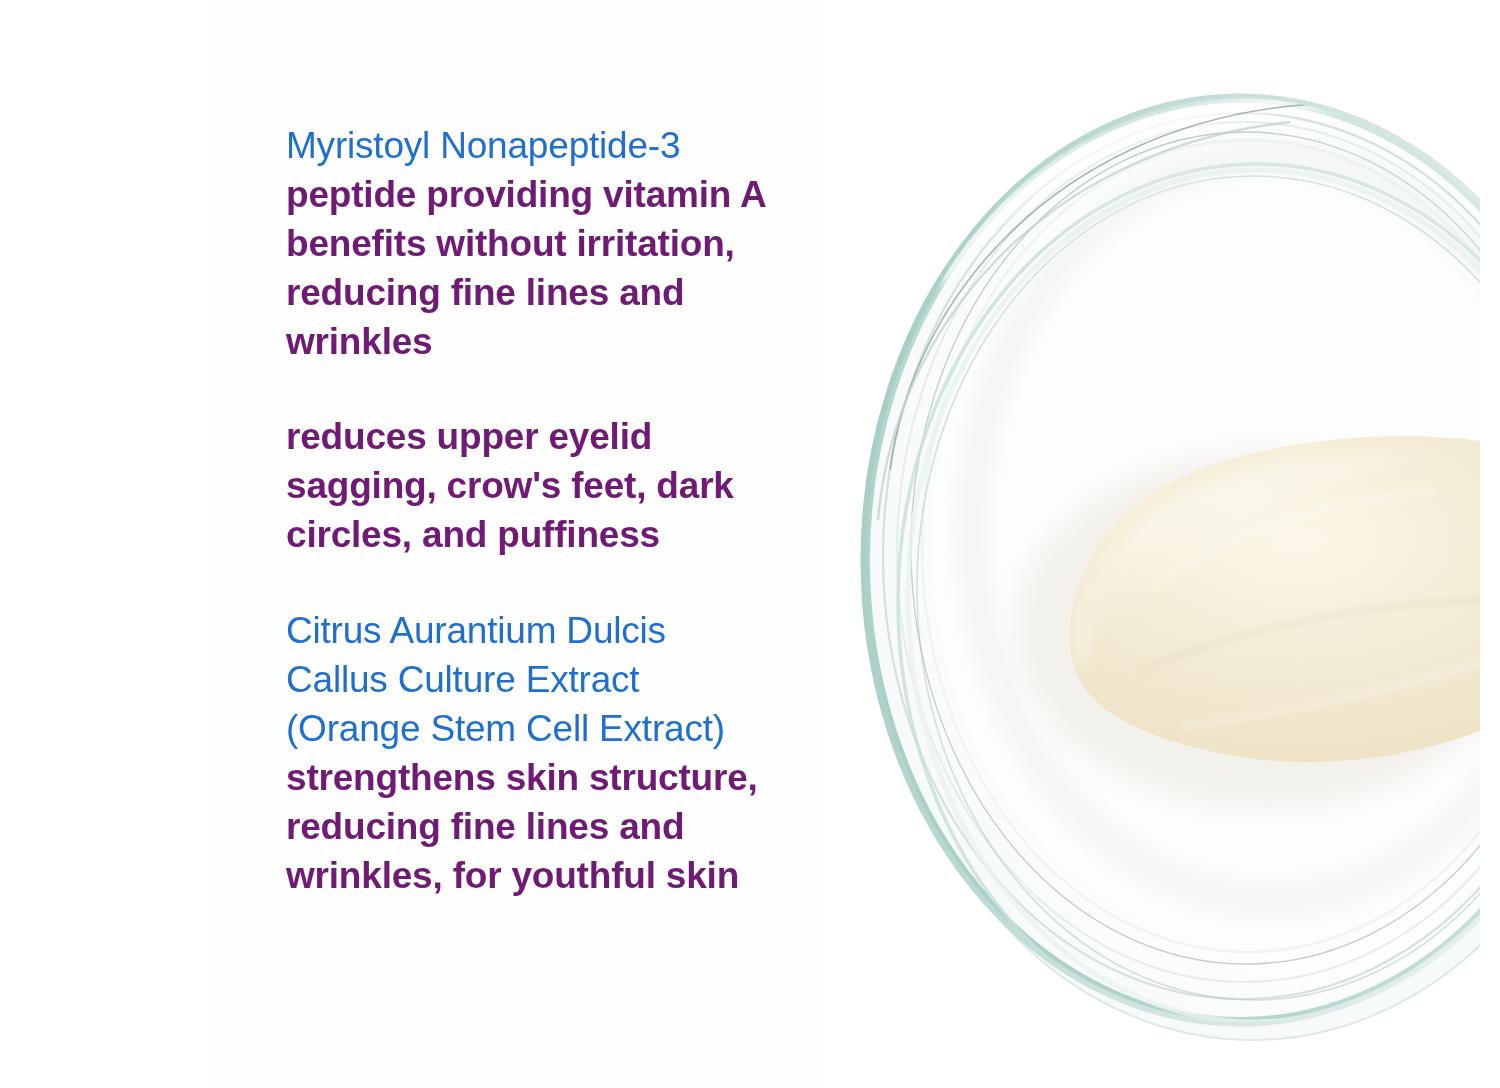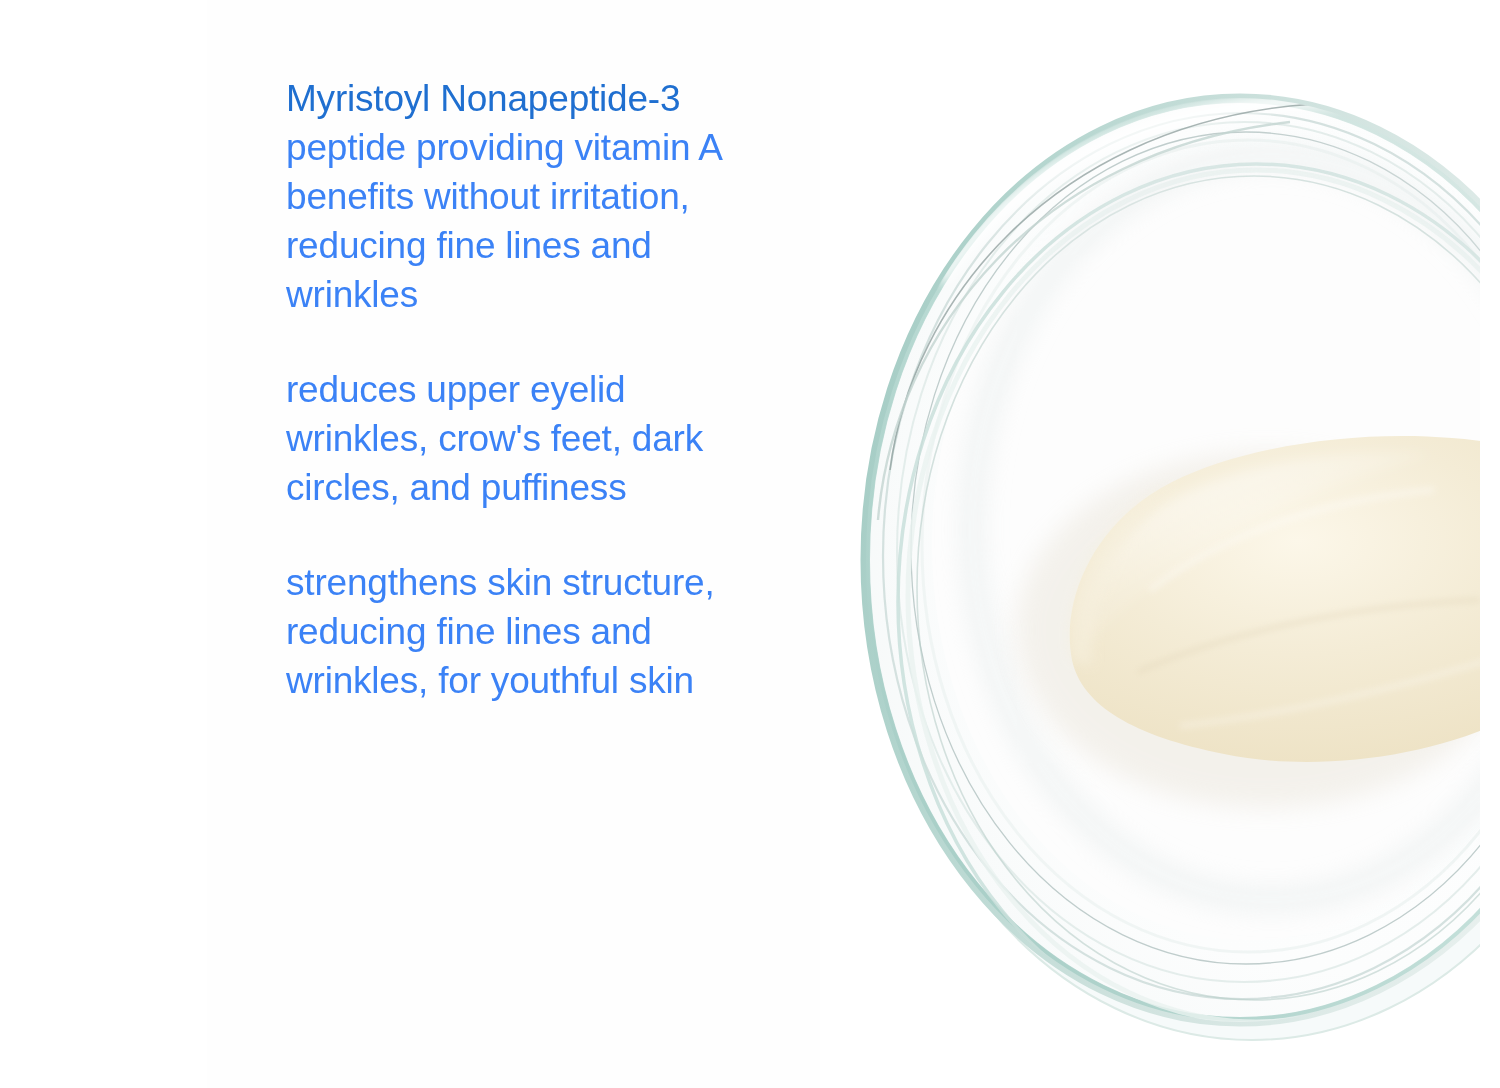--- a/index.html
+++ b/index.html
@@ -43,27 +43,28 @@
   .ingredient-block:last-child { margin-bottom: 0; }
 
   .ingredient-name {
     display: block;
     color: #1f6fd0;
     font-size: 37px;
     line-height: 49px;
     font-weight: 400;
     letter-spacing: -0.2px;
     white-space: pre-line;
+    margin-top: 47px;
   }
   .ingredient-desc {
     display: block;
-    color: #3b82f6;
+    color: #701a75;
     font-size: 37px;
     line-height: 49px;
-    font-weight: 400;
+    font-weight: 700;
     letter-spacing: -0.2px;
     white-space: pre-line;
   }
 
   
   #photo {
     position: absolute;
     left: 820px;
     top: 0;
     width: 680px;
@@ -86,25 +87,28 @@
     <div class="ingredient-block">
       <span class="ingredient-name">Myristoyl Nonapeptide-3</span>
       <span class="ingredient-desc">peptide providing vitamin A
 benefits without irritation,
 reducing fine lines and
 wrinkles</span>
     </div>
 
     <div class="ingredient-block">
       <span class="ingredient-desc">reduces upper eyelid
-wrinkles, crow's feet, dark
+sagging, crow's feet, dark
 circles, and puffiness</span>
     </div>
 
     <div class="ingredient-block">
+      <span class="ingredient-name">Citrus Aurantium Dulcis
+Callus Culture Extract
+(Orange Stem Cell Extract)</span>
       <span class="ingredient-desc">strengthens skin structure,
 reducing fine lines and
 wrinkles, for youthful skin</span>
     </div>
 
   </div>
 
   <div id="photo">
     <svg viewBox="0 0 680 1088" xmlns="http://www.w3.org/2000/svg">
       <defs>

